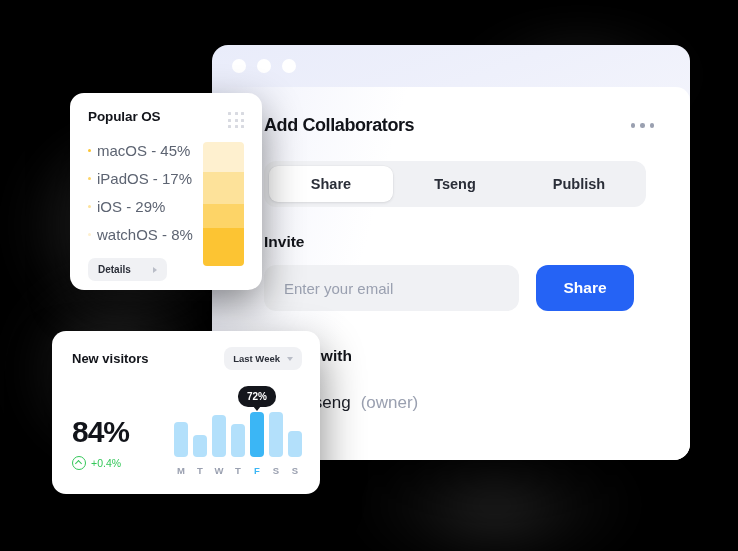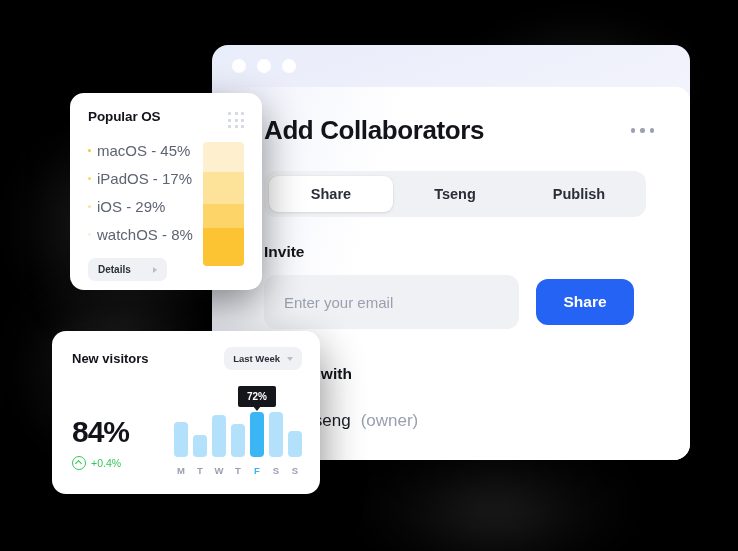--- a/index.html
+++ b/index.html
@@ -75,21 +75,21 @@
   .window-inner {
     padding: 28px 34px 0 52px;
   }
 
   .dialog-head {
     display: flex;
     align-items: center;
     justify-content: space-between;
   }
   #dialog-title {
-    font-size: 26px;
+    font-size: 18px;
     font-weight: 700;
     color: #12141a;
     letter-spacing: -.4px;
     margin: 0;
     white-space: nowrap;
   }
   .kebab {
     display: flex;
     gap: 5px;
     align-items: center;
@@ -135,21 +135,21 @@
     color: #12141a;
   }
   .invite-row {
     margin-top: 14px;
     display: flex;
     align-items: center;
     gap: 17px;
   }
   #email-input {
     width: 255px;
-    height: 54px;
+    height: 46px;
     border: none;
     outline: none;
     background: #f0f1f4;
     border-radius: 12px;
     padding: 8px 20px;
     font-size: 15px;
     font-family: "Liberation Sans", sans-serif;
     color: #2a2e38;
     box-sizing: border-box;
   }
@@ -394,21 +394,21 @@
     text-align: center;
   }
   .bar-col.highlight .bar-label { color: #3bb6f5; }
 
   #tooltip {
     position: absolute;
     background: #14161c;
     color: #ffffff;
     font-size: 10px;
     font-weight: 700;
-    border-radius: 2px;
+    border-radius: 10px;
     padding: 5px 9px;
     white-space: nowrap;
     transform: translateX(-50%);
   }
   #tooltip::after {
     content: "";
     position: absolute;
     left: 50%;
     bottom: -4px;
     margin-left: -4px;

